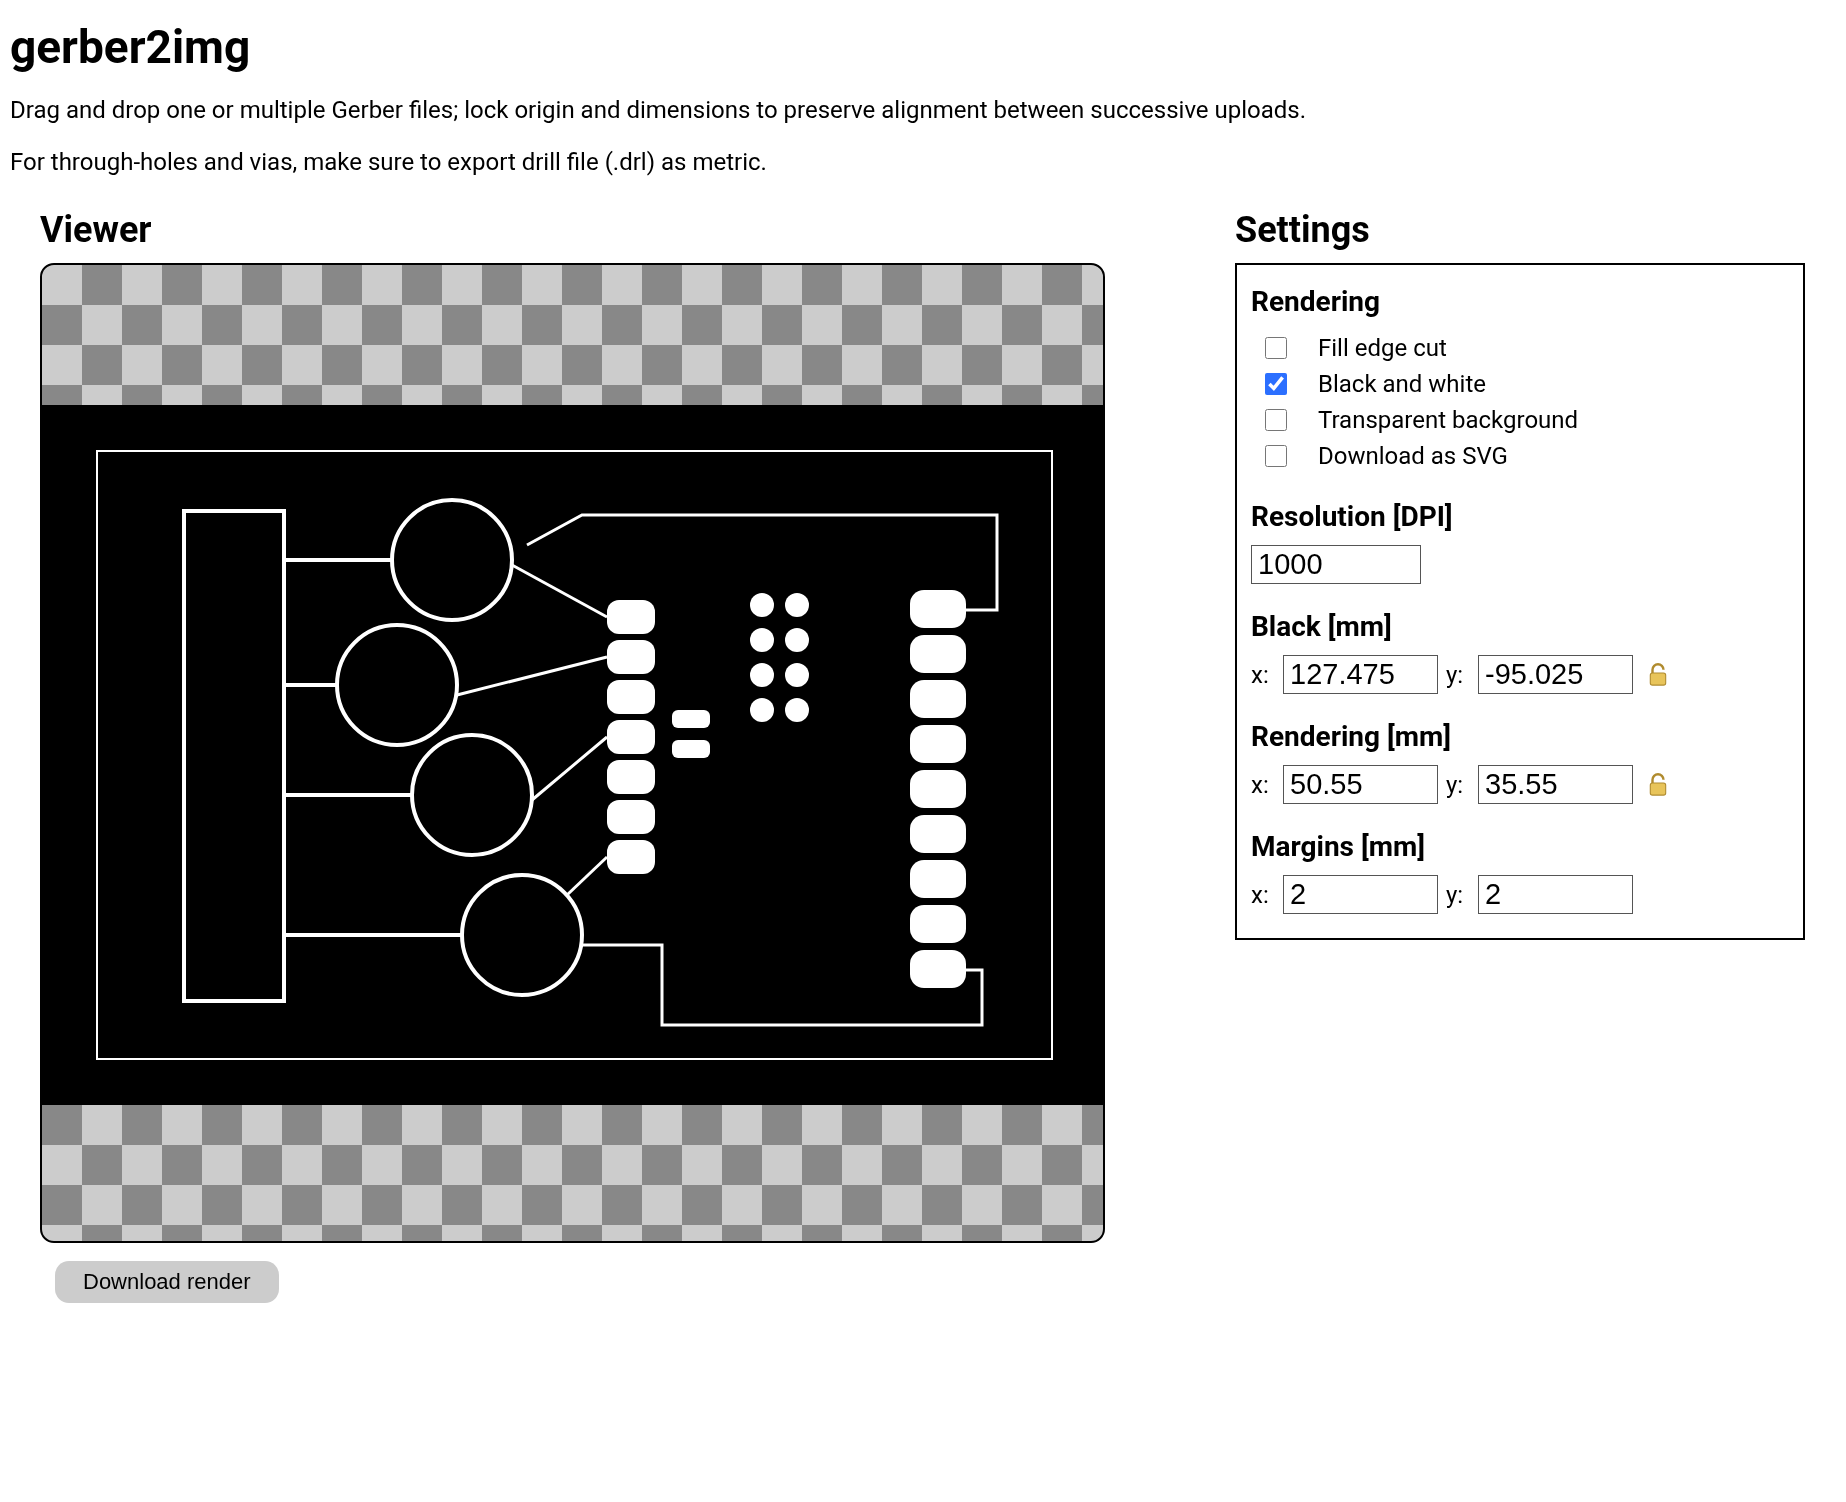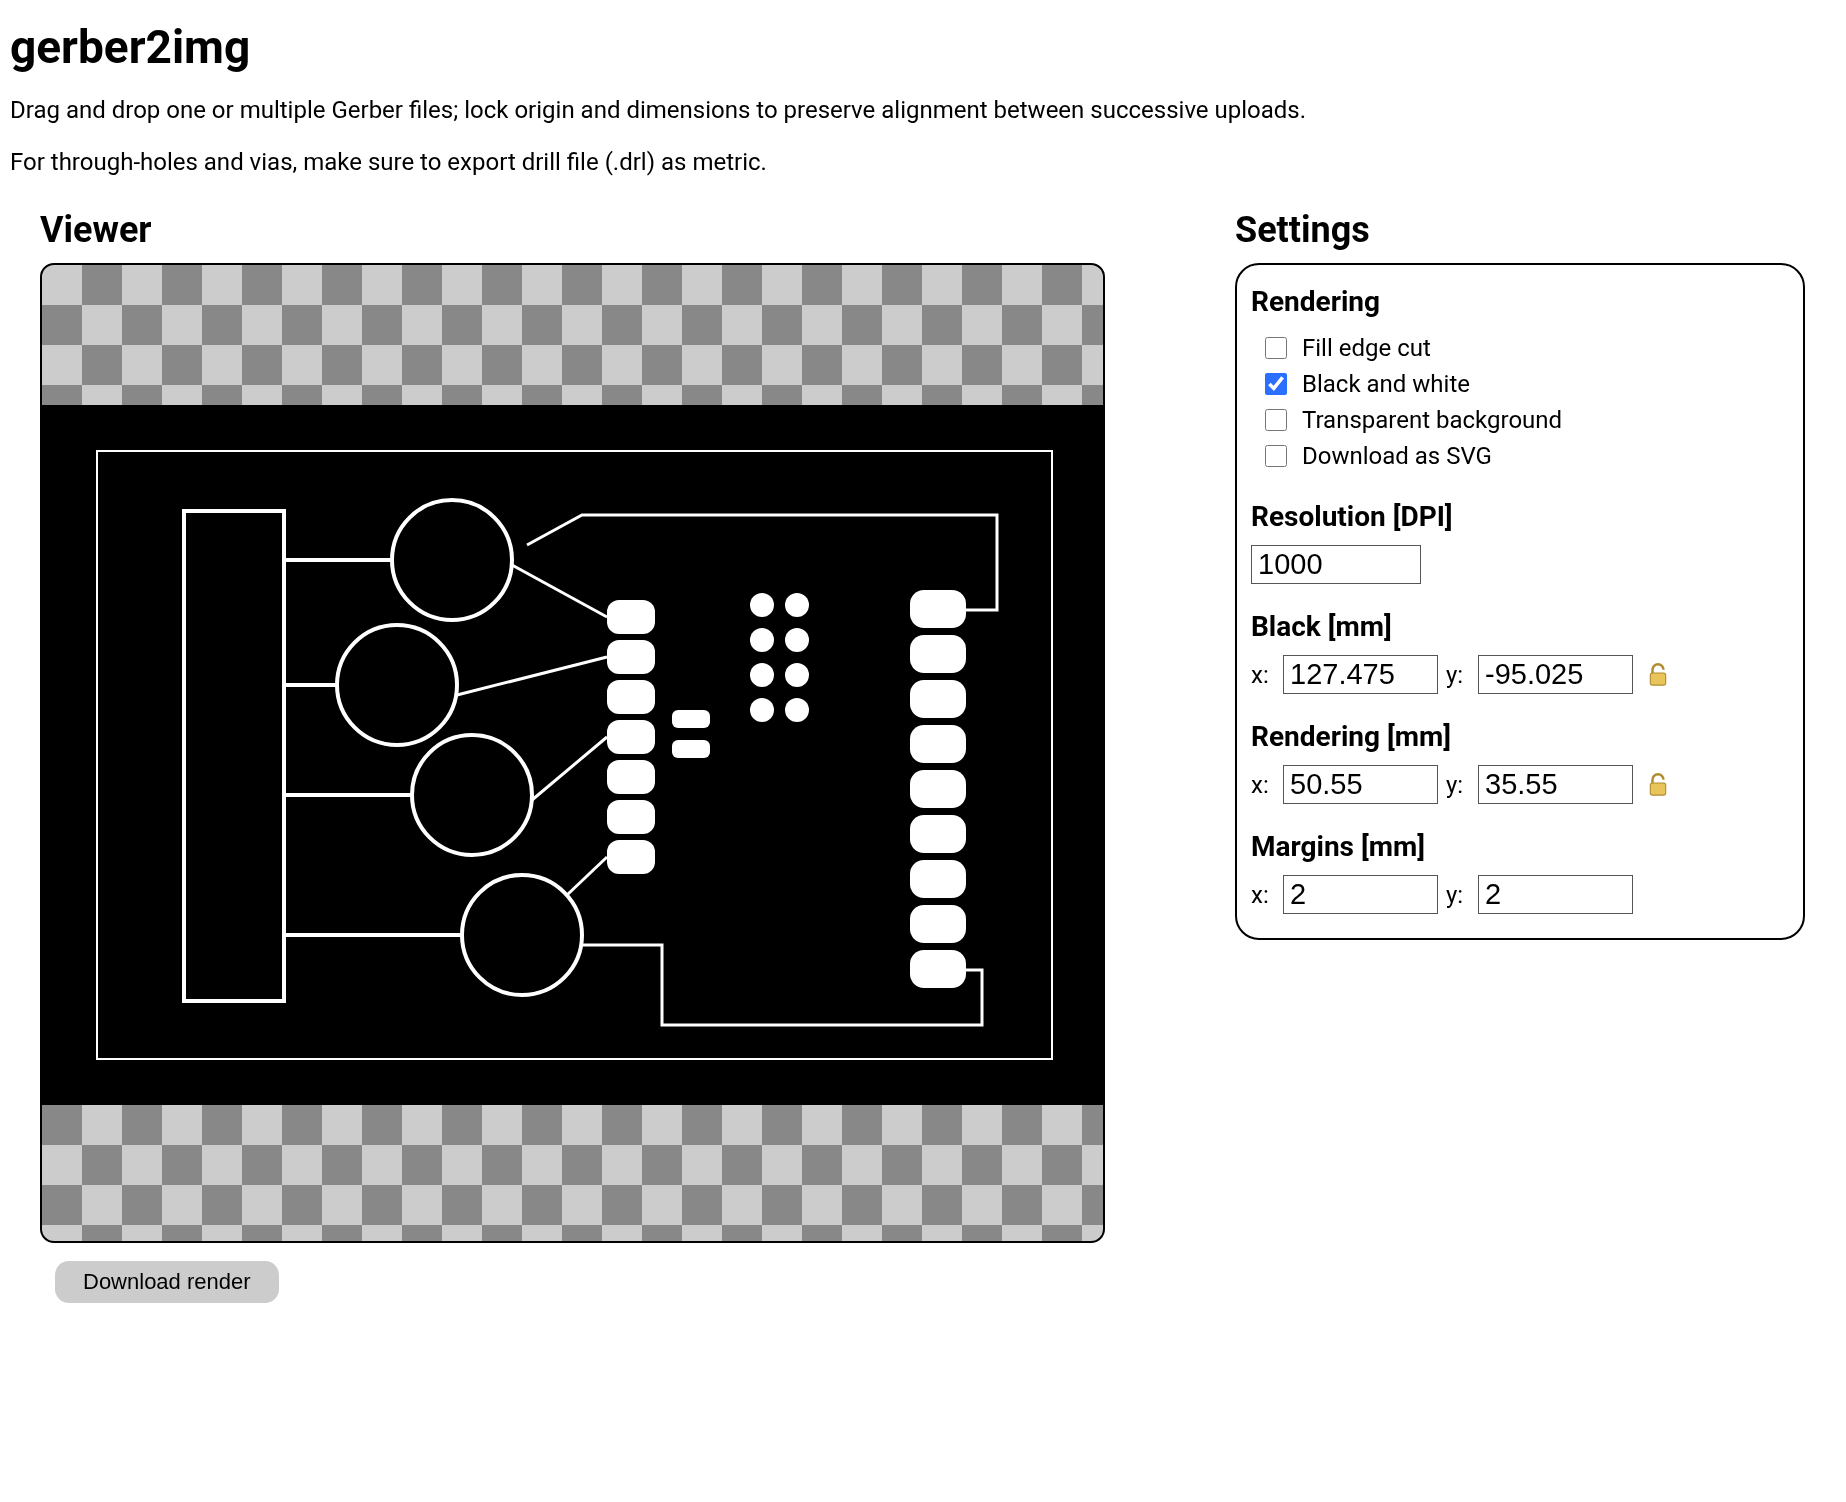--- a/index.html
+++ b/index.html
@@ -63,34 +63,34 @@
     display: inline-block;
     background: #ccc;
     border: none;
     border-radius: 14px;
     padding: 8px 28px;
     font-size: 22px;
     cursor: pointer;
   }
   .settings-box {
     border: 2px solid #000;
-    border-radius: 24px;
+    border-radius: 0;
     padding: 20px 22px 24px 14px;
     width: 570px;
   }
   h3 {
     font-size: 28px;
     margin: 0 0 12px 0;
     font-weight: 700;
   }
   .settings-box h3:not(:first-child) { margin-top: 26px; }
   .check-row {
     display: flex;
     align-items: center;
-    gap: 12px;
+    gap: 28px;
     padding: 4px 0 4px 10px;
     font-size: 24px;
   }
   input[type="checkbox"] {
     width: 22px;
     height: 22px;
     cursor: pointer;
     accent-color: #2b6fff;
   }
   .num-in {

